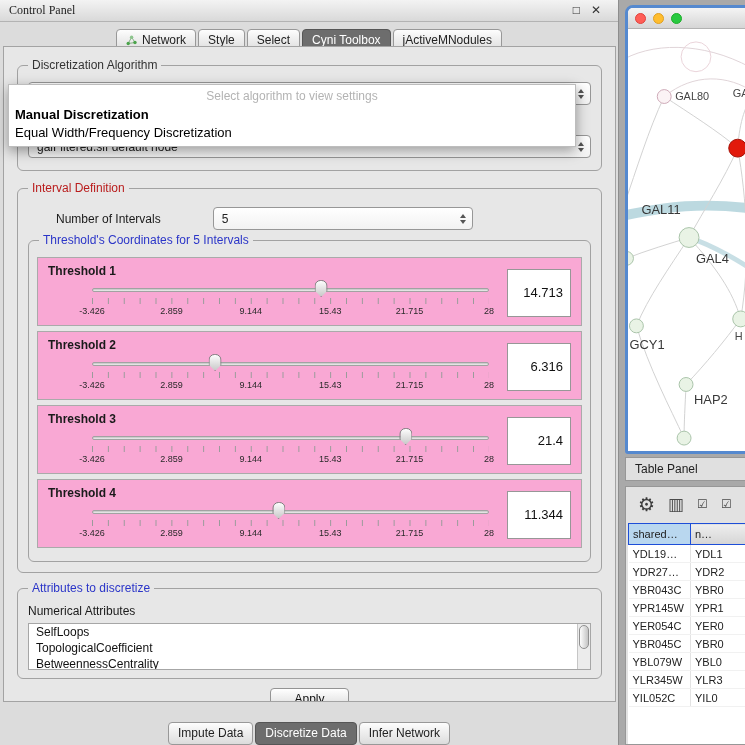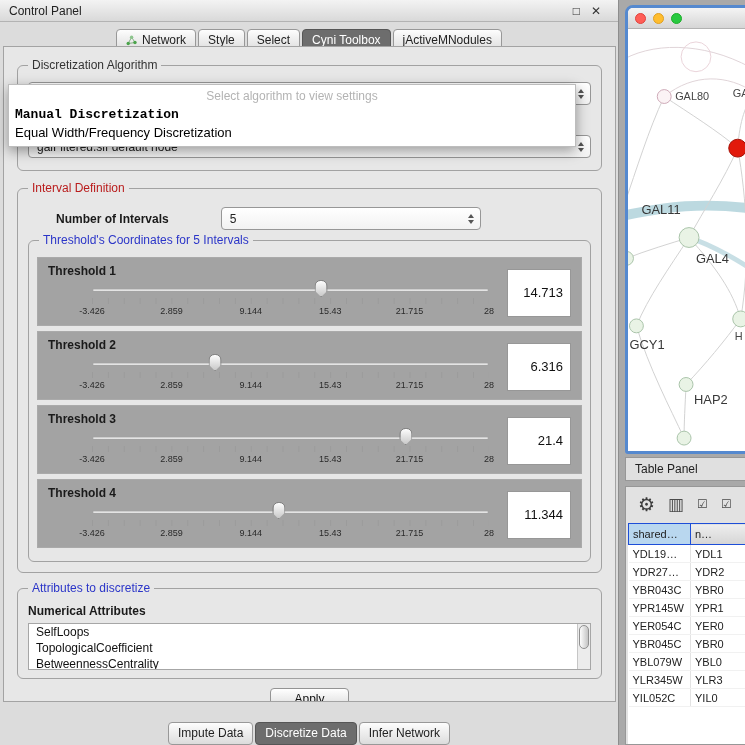--- a/index.html
+++ b/index.html
@@ -1,21 +1,21 @@
 <!DOCTYPE html>
 <html><head>
 <meta charset="utf-8">
 <style>
   * { margin:0; padding:0; box-sizing:border-box; }
   html,body { width:745px; height:745px; overflow:hidden; }
   body { background:#a9a9a9; font-family:"Liberation Sans",sans-serif; font-size:12px; color:#1a1a1a; position:relative; }
 
   
   .control-panel { position:absolute; left:0; top:0; width:619px; height:745px; background:#dcdcdc; border-right:1px solid #8d8d8d; }
-  .titlebar { height:22px; background:linear-gradient(#f3f3f3,#d9d9d9); border-bottom:1px solid #b3b3b3; display:flex; align-items:center; padding:0 9px; }
+  .titlebar { height:22px; background:linear-gradient(#f3f3f3,#d9d9d9); border-bottom:1px solid #b3b3b3; display:flex; align-items:center; padding:0 9px;font-family:Liberation Serif, serif; }
   .titlebar .title { font-size:12px; color:#222; }
   .win-icons { margin-left:auto; display:flex; gap:11px; font-size:12px; color:#333; margin-right:8px; }
   .win-icons span { cursor:default; }
 
   .tabrow { display:flex; justify-content:center; gap:2px; padding:7px 0 5px; }
   .tab { padding:3px 9px 4px; border:1px solid #989898; border-radius:4px;
          background:linear-gradient(#fdfdfd,#dcdcdc); font-size:12px; color:#222;
          display:flex; align-items:center; gap:5px; white-space:nowrap; }
   .tab.selected { background:#6d6d6d; color:#fff; border-color:#565656; }
 
@@ -31,25 +31,25 @@
            background:linear-gradient(#ffffff,#f2f2f2); display:flex; align-items:center;
            padding:0 24px 0 8px; font-size:12px; color:#222; overflow:hidden; white-space:nowrap; }
   .stepper { position:absolute; right:6px; top:50%; transform:translateY(-50%); display:flex; flex-direction:column; gap:2px; }
   .stepper i { display:block; width:0; height:0; border-left:3.5px solid transparent; border-right:3.5px solid transparent; }
   .stepper .up { border-bottom:4px solid #555; }
   .stepper .down { border-top:4px solid #555; }
   .field-label { margin:12px 2px 4px; font-size:12px; color:#222; }
 
   .interval { margin-top:17px; padding:16px 10px 10px; }
   .num-row { display:flex; align-items:center; margin:2px 0 10px 28px; }
-  .bold-label { font-weight:bold; font-size:12px; color:#1a1a1a; }
+  .bold-label { font-weight:normal; font-size:12px; color:#1a1a1a; }
   .num-combo { width:260px; margin-left:52px; }
 
   .coords { padding:16px 6px 8px; }
-  .threshold { display:flex; align-items:center; gap:12px; border:1px solid #aaaaaa; background:#a3a3a3;
+  .threshold { display:flex; align-items:center; gap:12px; border:1px solid #aaaaaa; background:#f9a8d4;
                margin:0 2px 5px; padding:6px 10px 4px 10px; }
   .th-left { flex:1; min-width:0; }
   .th-label { font-weight:bold; font-size:12px; margin-bottom:1px; }
   .slider { position:relative; height:42px; margin:0 6px 0 44px;text-align:right; }
   .track { position:absolute; left:0; right:0; top:9px; height:4px; background:linear-gradient(#c2c2c2,#efefef);
            border:1px solid #a2a2a2; border-radius:2px; }
   .thumb { position:absolute; top:1px; width:13px; height:17px; transform:translateX(-50%);
            background:linear-gradient(#fdfdfd,#c9c9c9); border:1px solid #7f7f7f;
            border-radius:6px 6px 3px 3px;
            clip-path:polygon(0 0,100% 0,100% 62%,50% 100%,0 62%); }
@@ -71,21 +71,21 @@
   .apply-btn { display:block; margin:9px auto 0; padding:3px 23px 4px; border:1px solid #949494; border-radius:4px;
                background:linear-gradient(#ffffff,#d7d7d7); font-size:12px; font-family:inherit; color:#111; }
 
   .tabrow.bottom { position:absolute; left:0; right:0; bottom:0; padding:0; }
 
   
   .popup { position:absolute; left:8px; top:84px; width:568px; background:#fff;
            border:1px solid #bdbdbd; box-shadow:0 4px 12px rgba(0,0,0,.38); z-index:40; padding-bottom:5px; }
   .popup .ph { color:#b3b3b3; text-align:center; font-size:12px; padding:4px 0 2px; }
   .popup .opt { font-size:13px; color:#000; padding:2px 6px 1px; white-space:nowrap; }
-  .popup .opt.bold { font-weight:bold;font-family:Liberation Mono, monospace; }
+  .popup .opt.bold { font-weight:bold; }
 
   
   .network-window { position:absolute; left:625px; top:5px; width:140px; height:449px;
                     border:3px solid #5589cf; border-radius:8px 8px 3px 3px; background:#fff; overflow:hidden; }
   .mac-titlebar { height:21px; background:linear-gradient(#f4f4f4,#d5d5d5); border-bottom:1px solid #b2b2b2;
                   display:flex; align-items:center; gap:7px; padding-left:7px; }
   .light { width:11px; height:11px; border-radius:50%; display:inline-block; }
   .light.red    { background:#ff5e57; border:1px solid #de433d; }
   .light.yellow { background:#ffbd2e; border:1px solid #de9f23; }
   .light.green  { background:#28c940; border:1px solid #1dad2b; }

